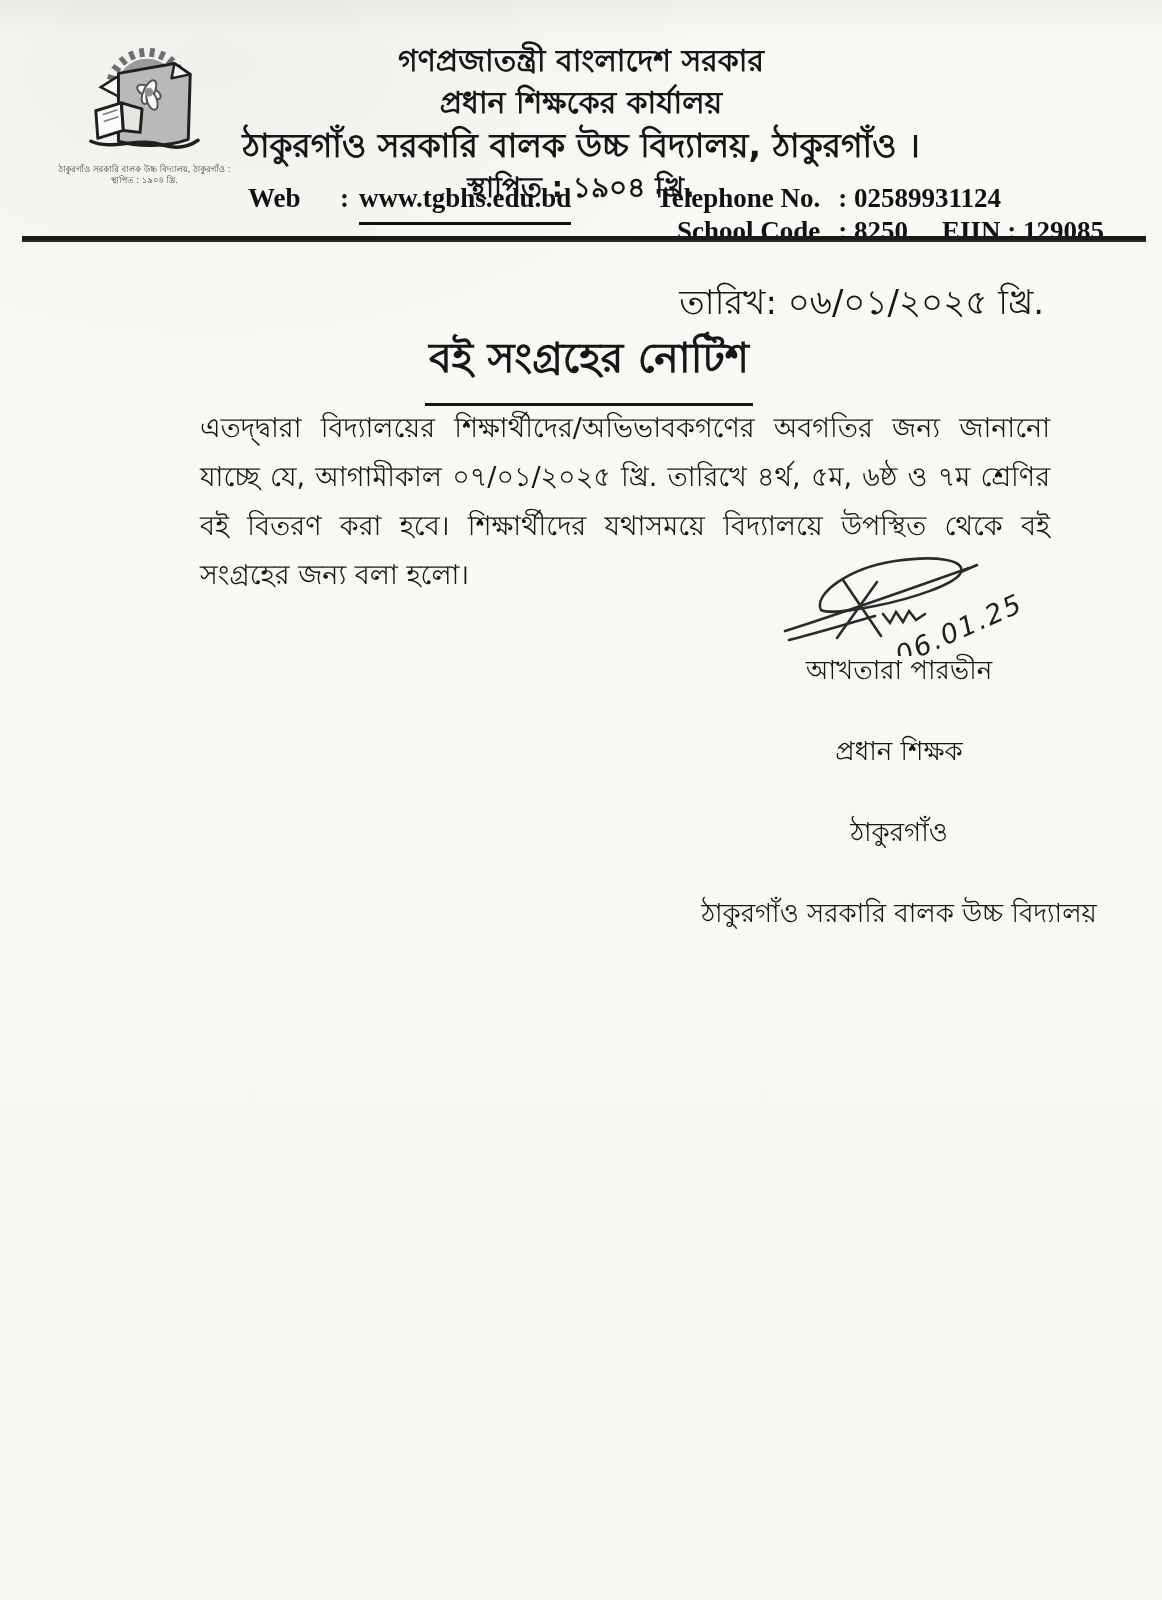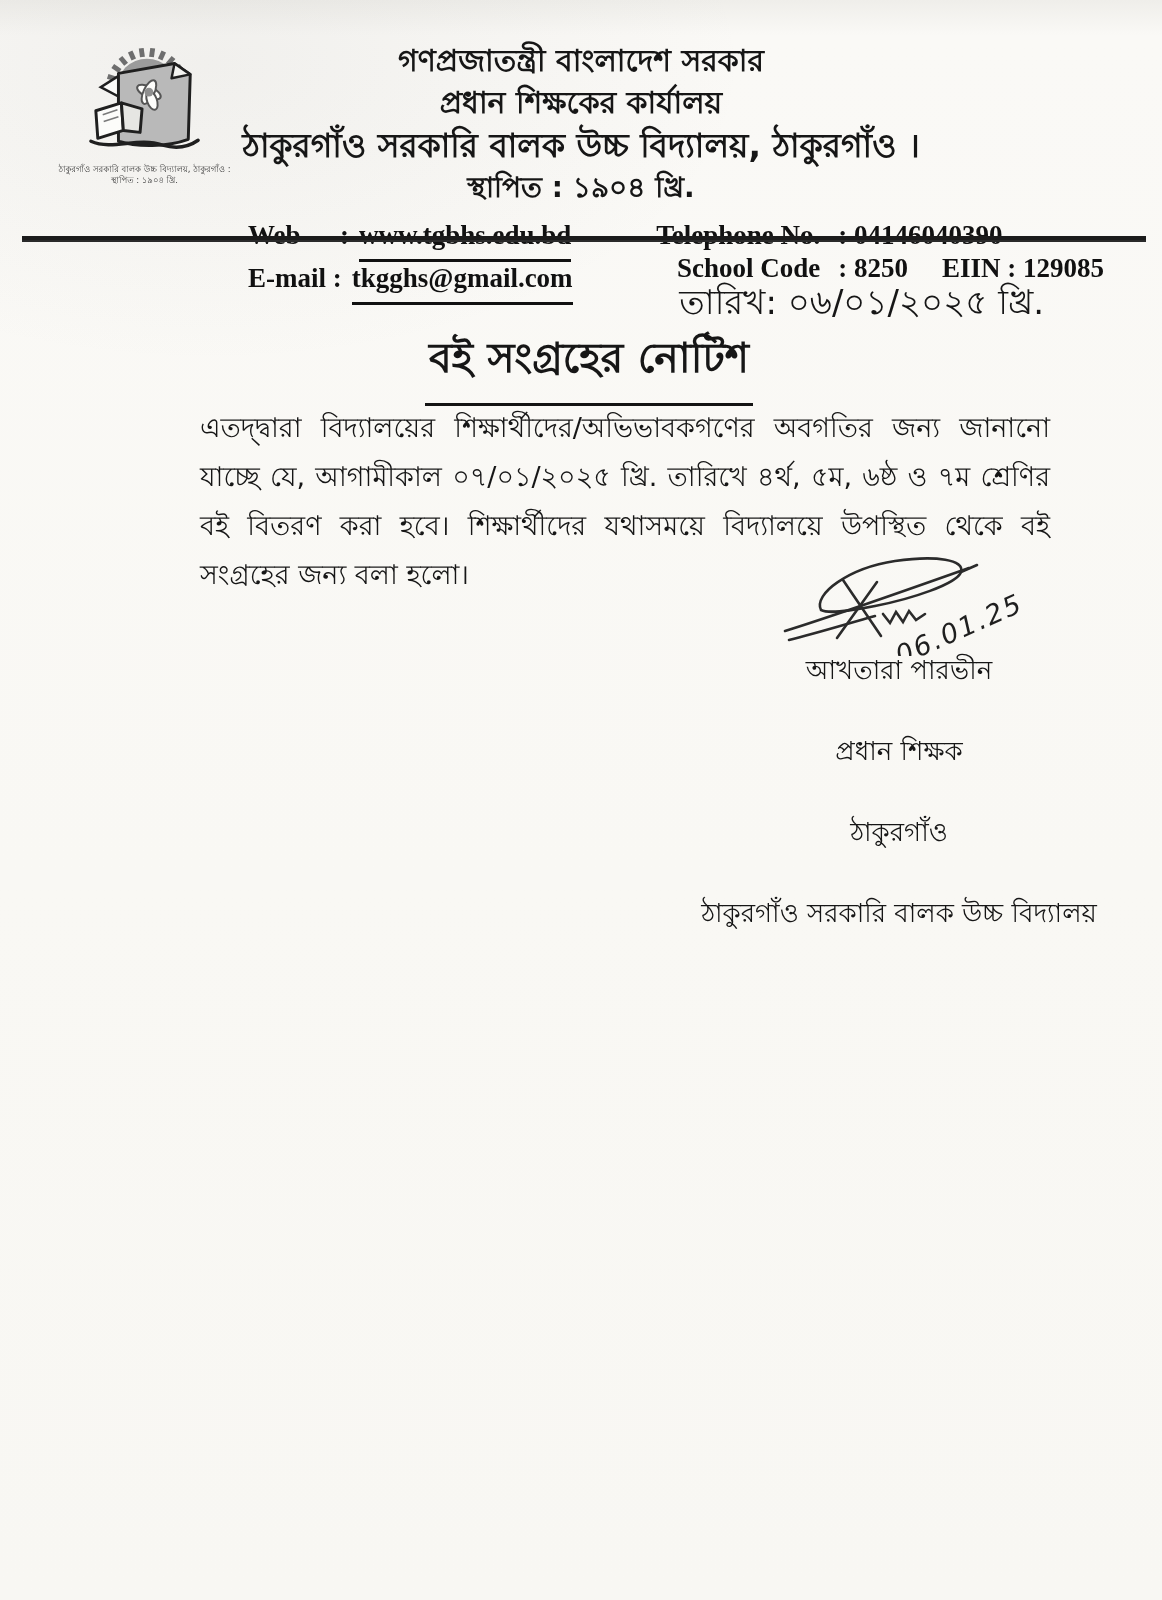--- a/index.html
+++ b/index.html
@@ -48,21 +48,20 @@
   .contact {
     position: absolute;
     top: 182px; left: 248px; right: 58px;
     display: flex;
     justify-content: space-between;
     font-family: "Liberation Serif", serif;
     font-weight: 700;
     font-size: 27px;
     line-height: 33px;
     color: #111;
-    margin-top: 37px;
   }
   .contact .c-row { display: flex; white-space: nowrap; }
   .contact .c-col-left .c-lbl { display: inline-block; width: 92px; }
   .contact .c-col-right { text-align: left; }
   .contact .c-col-right .c-lbl { display: inline-block; min-width: 196px; text-align: right; padding-right: 18px; }
   .contact .c-col-right .c-row.second { justify-content: space-between; }
   .contact .sep { padding: 0 10px 0 0; }
   .u-val {
     border-bottom: 3px solid #111;
     padding-bottom: 7px;
@@ -172,30 +171,25 @@
       <div class="h-l4">স্থাপিত : ১৯০৪ খ্রি.</div>
     </div>
 
     <div class="contact">
       <div class="c-col-left">
         <div class="c-row">
           <span class="c-lbl">Web</span>
           <span class="sep">:</span>
           <span class="u-val">www.tgbhs.edu.bd</span>
         </div>
-        <div class="c-row">
-          <span>E-mail :</span>
-          <span class="sep"></span>
-          <span class="u-val">tkgghs@gmail.com</span>
-        </div>
       </div>
       <div class="c-col-right">
         <div class="c-row">
           <span class="c-lbl">Telephone No.</span>
-          <span>: 04146040390</span>
+          <span>: 02589931124</span>
         </div>
         <div class="c-row second">
           <span class="c-lbl">School Code</span>
           <span>: 8250</span>
           <span class="c-gap"></span>
           <span>EIIN : 129085</span>
         </div>
       </div>
     </div>
 

